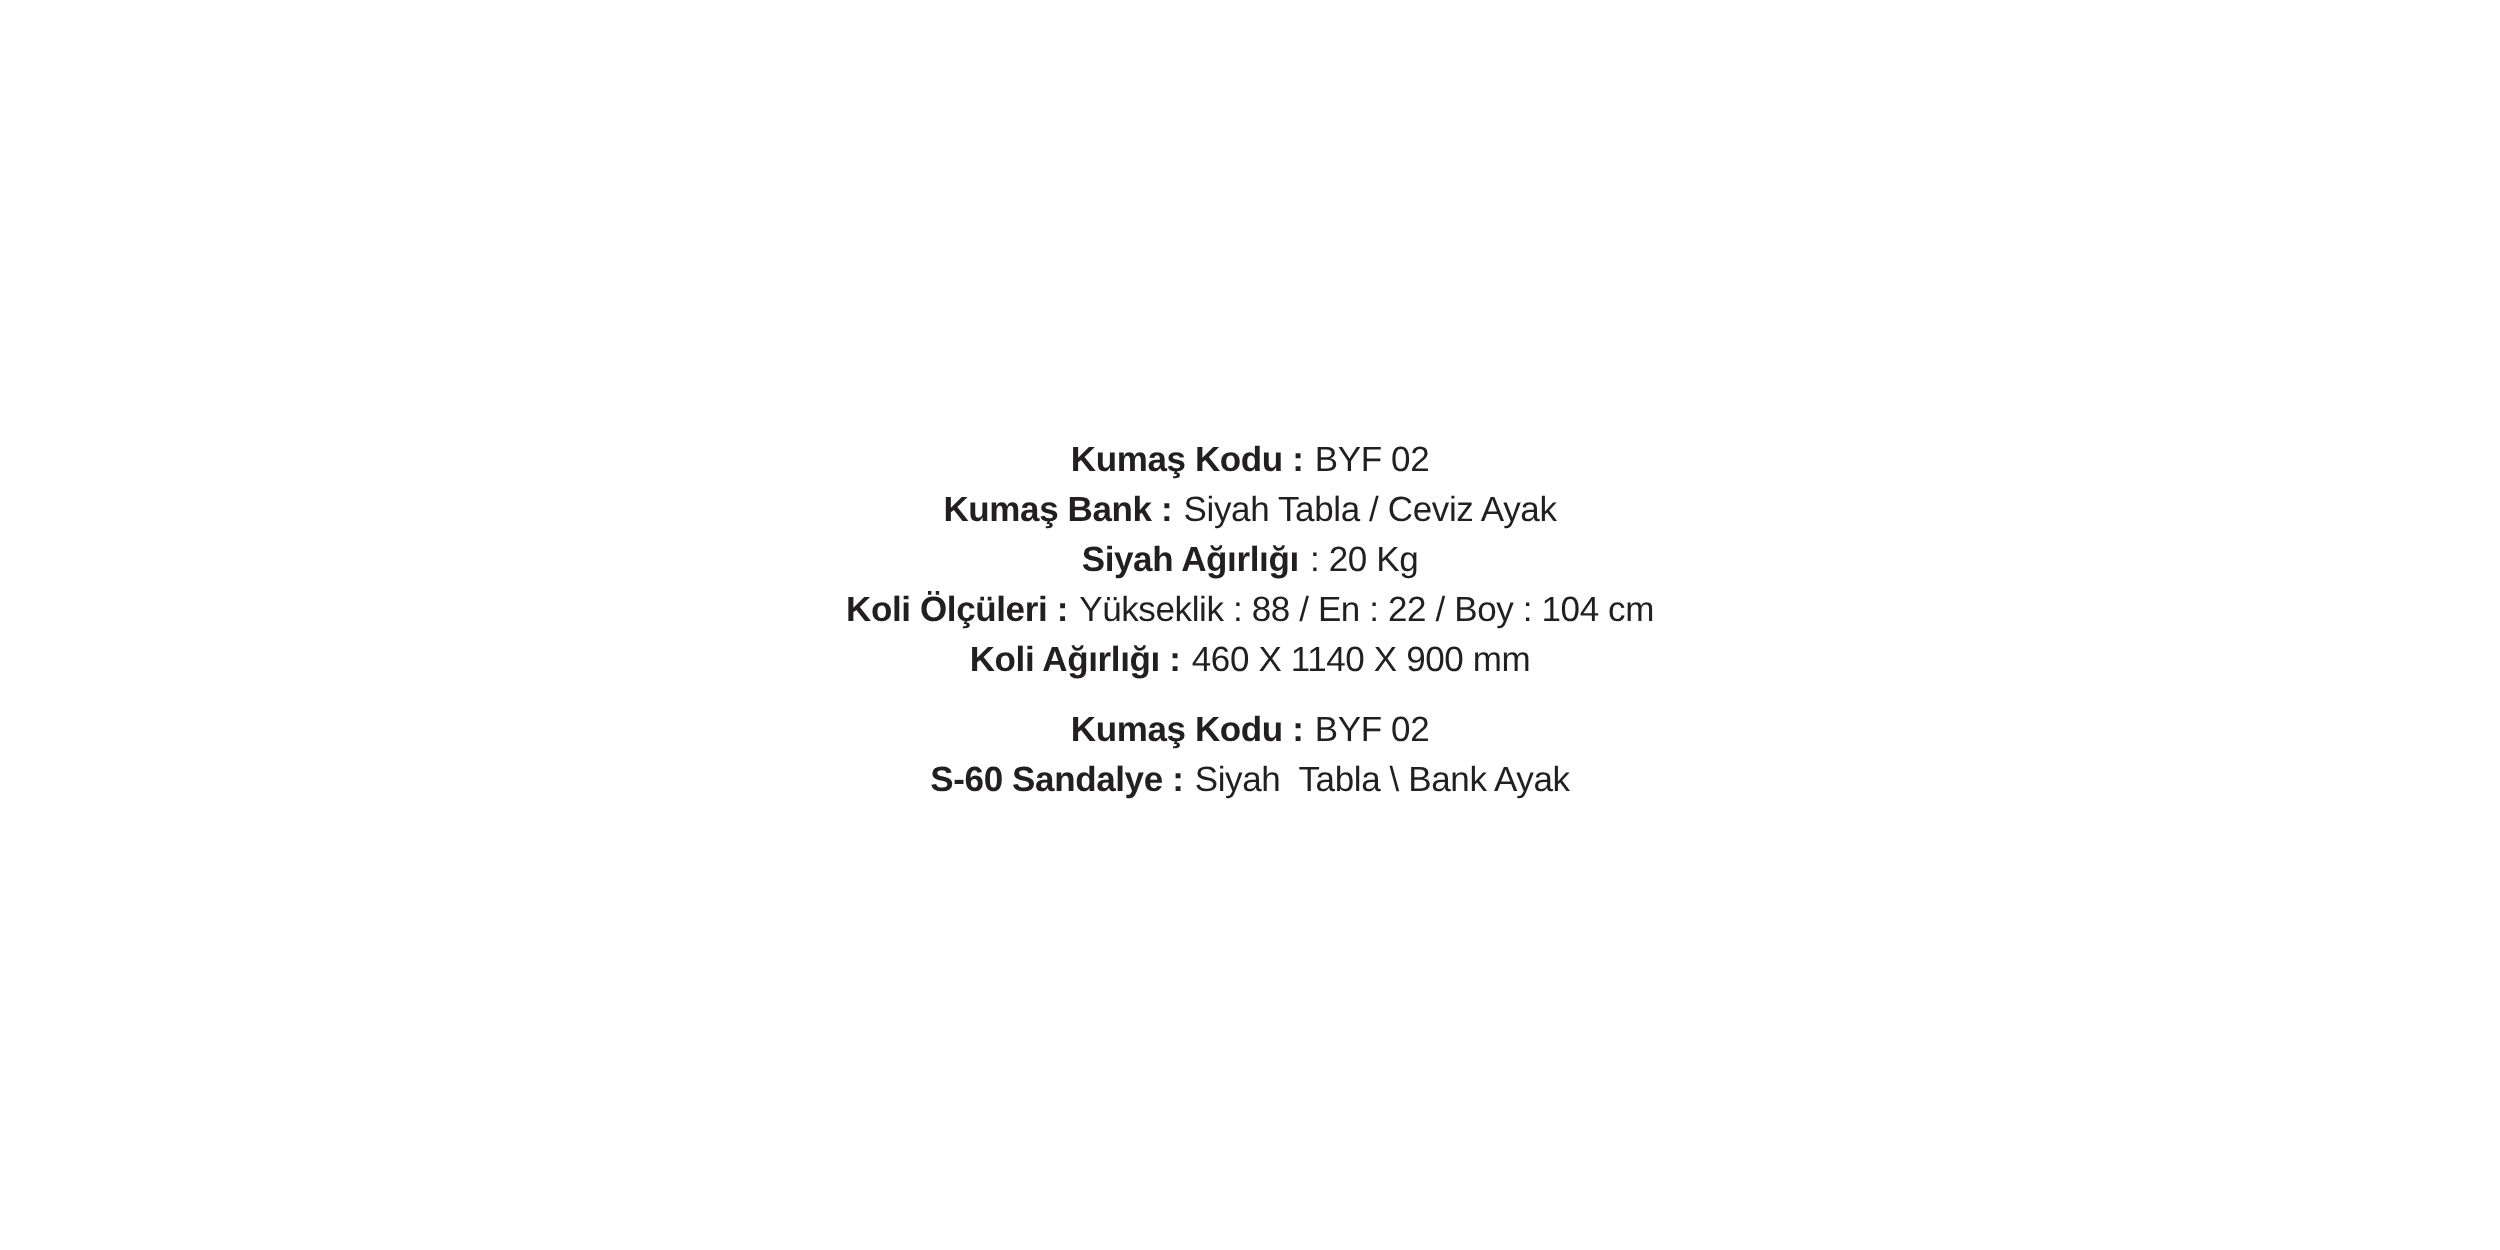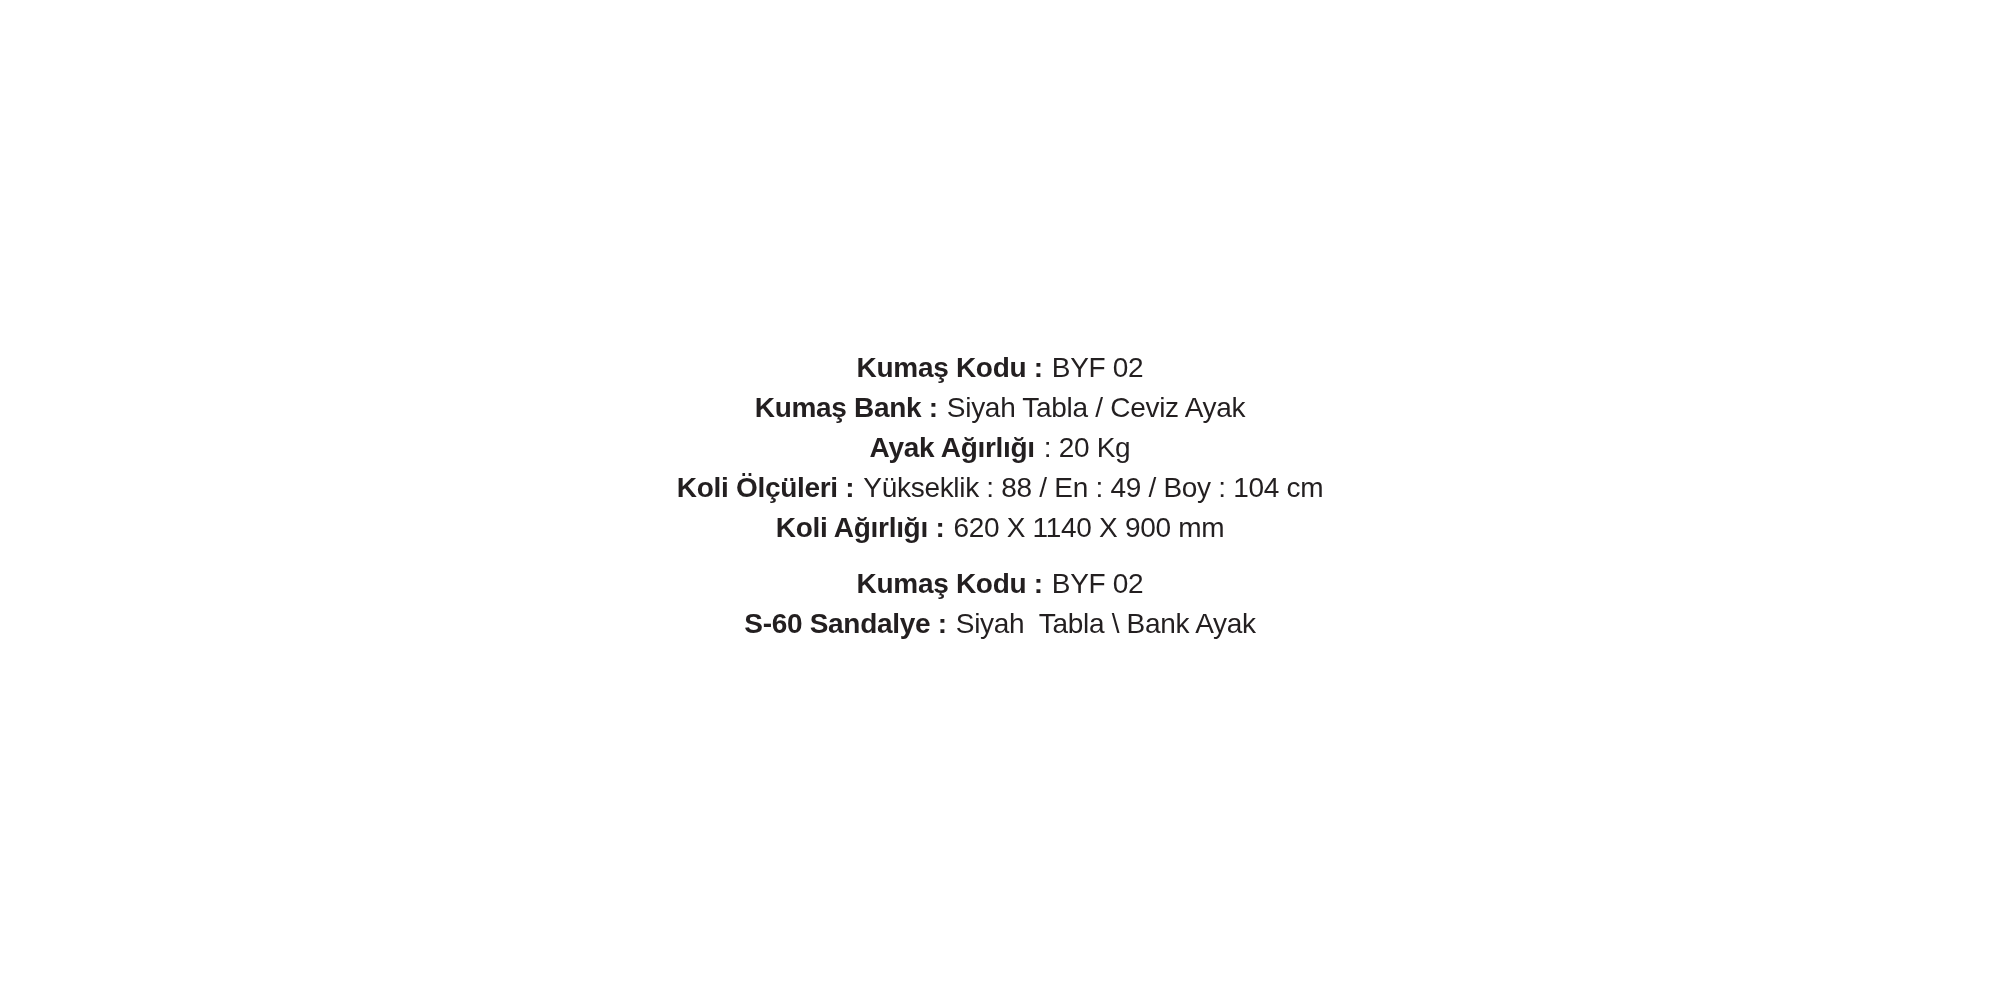--- a/index.html
+++ b/index.html
@@ -50,27 +50,27 @@
 <div class="spec-sheet">
 
   <div class="spec-group">
     <div class="spec-line">
       <span class="spec-label">Kumaş Kodu :</span><span class="spec-value">BYF 02</span>
     </div>
     <div class="spec-line">
       <span class="spec-label">Kumaş Bank :</span><span class="spec-value">Siyah Tabla / Ceviz Ayak</span>
     </div>
     <div class="spec-line">
-      <span class="spec-label">Ayak Ağırlığı</span><span class="spec-value">: 20 Kg</span>
+      <span class="spec-label">Siyah Ağırlığı</span><span class="spec-value">: 20 Kg</span>
     </div>
     <div class="spec-line">
-      <span class="spec-label">Koli Ölçüleri :</span><span class="spec-value">Yükseklik : 88 / En : 49 / Boy : 104 cm</span>
+      <span class="spec-label">Koli Ölçüleri :</span><span class="spec-value">Yükseklik : 88 / En : 22 / Boy : 104 cm</span>
     </div>
     <div class="spec-line">
-      <span class="spec-label">Koli Ağırlığı :</span><span class="spec-value">620 X 1140 X 900 mm</span>
+      <span class="spec-label">Koli Ağırlığı :</span><span class="spec-value">460 X 1140 X 900 mm</span>
     </div>
   </div>
 
   <div class="spec-group">
     <div class="spec-line">
       <span class="spec-label">Kumaş Kodu :</span><span class="spec-value">BYF 02</span>
     </div>
     <div class="spec-line">
       <span class="spec-label">S-60 Sandalye :</span><span class="spec-value">Siyah  Tabla \ Bank Ayak</span>
     </div>

